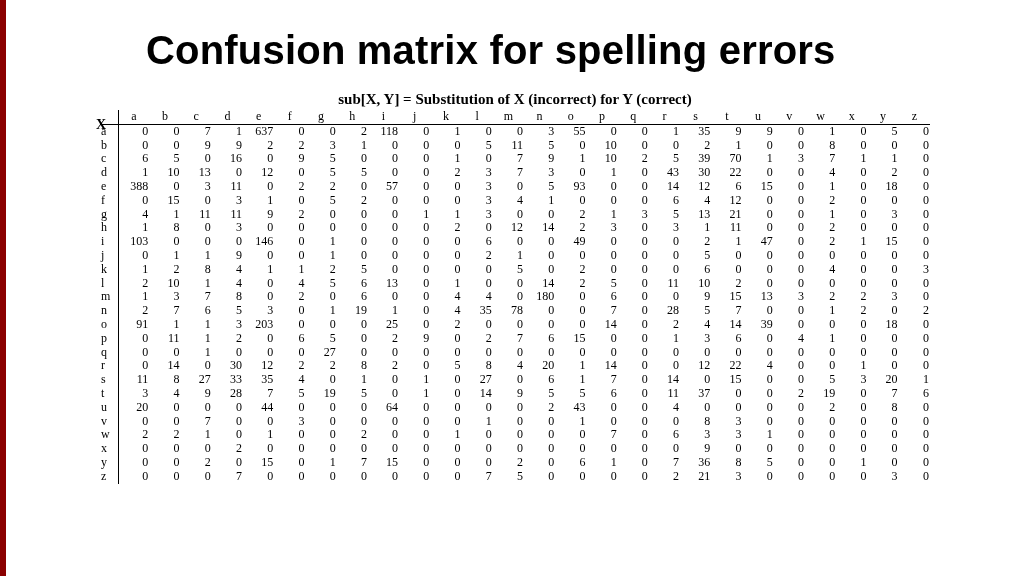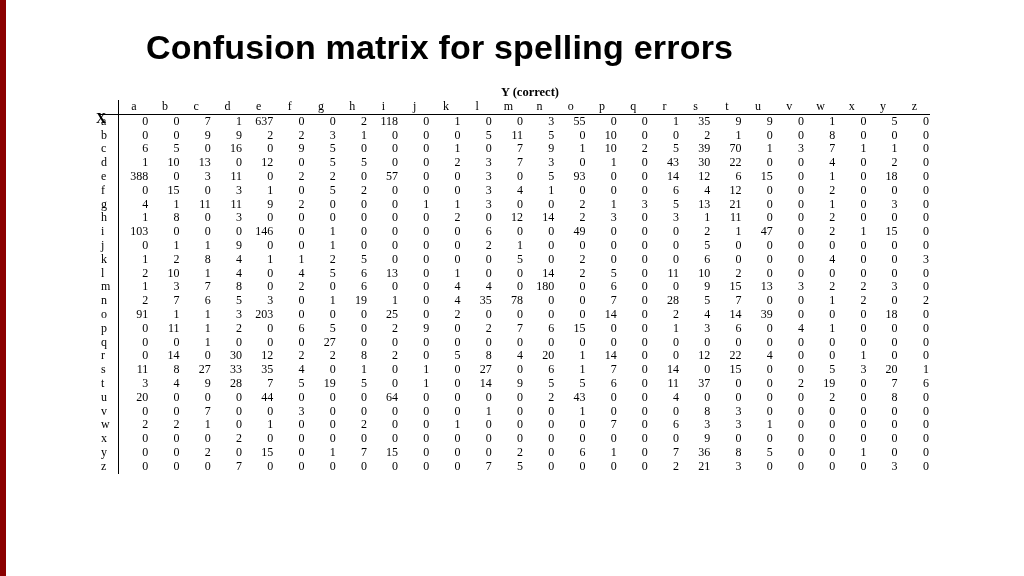--- a/index.html
+++ b/index.html
@@ -12,21 +12,21 @@
   }
   .page {
     border-left: 6px solid #8b0000;
     height: 576px;
     box-sizing: border-box;
     padding: 20px 30px 10px 30px;
   }
   h1.title {
     font-family: "Segoe UI", "Helvetica Neue", Arial, sans-serif;
     font-weight: 800;
-    font-size: 34px;
+    font-size: 40px;
     margin: 8px 0 18px 110px;
     color: #000;
     letter-spacing: 0.2px;
   }
   .caption {
     text-align: center;
     font-weight: bold;
     font-size: 15px;
     margin-bottom: 2px;
   }
@@ -77,21 +77,21 @@
   table.cm col.lc { width: 18px; }
   table.cm col.dc { width: 31px; }
 </style>
 </head>
 <body>
 
 <div class="page">
   <h1 class="title">Confusion matrix for spelling errors</h1>
 
   <div class="matrix-wrap">
-    <div class="ycorr">Y (correct)</div>
+    <div class="caption">sub[X, Y] = Substitution of X (incorrect) for Y (correct)</div>
     <div class="xlab" style="left:-4px; top:26px;">X</div>
 
     <table class="cm" id="cm-table">
       <colgroup>
         <col class="lc">
           <col class="dc">
           <col class="dc">
           <col class="dc">
           <col class="dc">
           <col class="dc">

